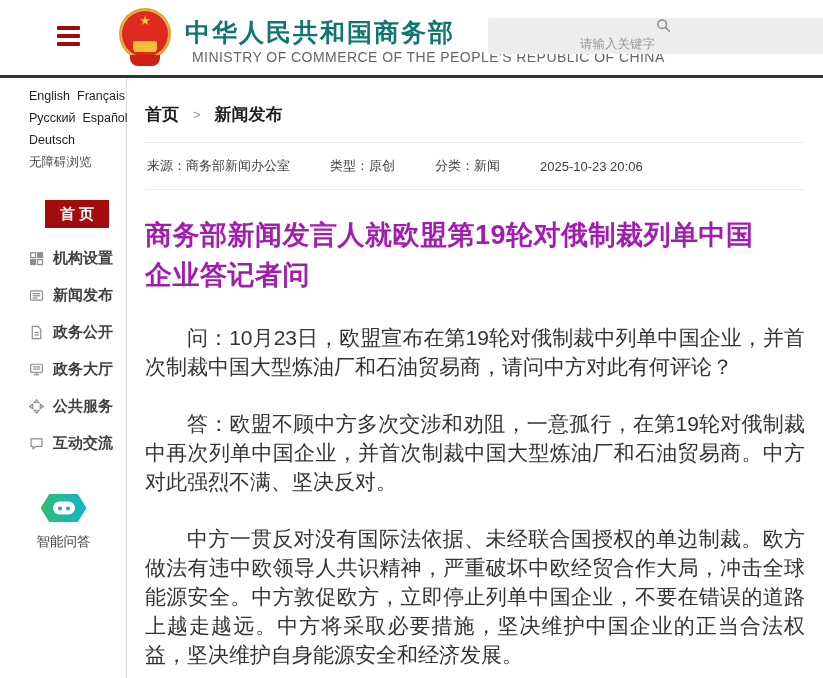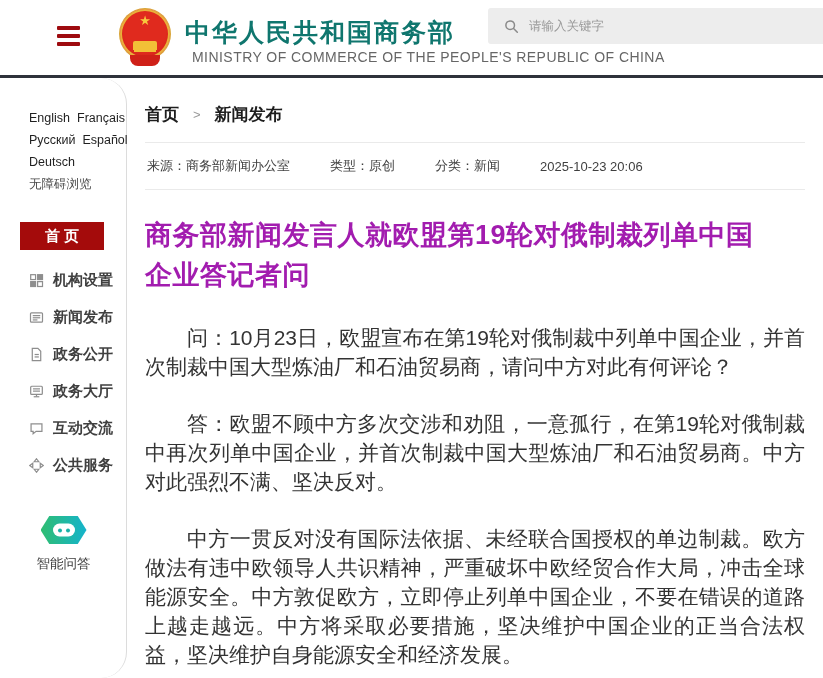--- a/index.html
+++ b/index.html
@@ -18,38 +18,38 @@
     color:#f7c83d; font-size:13px; line-height:13px; }
   .emblem .gate { position:absolute; left:50%; bottom:9px; transform:translateX(-50%);
     width:24px; height:9px; background:#f2bf37; border-radius:2px 2px 0 0;
     box-shadow:0 3px 0 -1px #f2bf37; }
   .emblem-ribbon { position:absolute; left:50%; top:46px; transform:translateX(-50%);
     width:30px; height:11px; background:#cf2018; border-radius:0 0 8px 8px; }
   .site-title { position:absolute; left:185px; top:16px; font-size:25px; font-weight:bold;
     color:#0f766e; letter-spacing:2px; white-space:nowrap; }
   .site-subtitle { position:absolute; left:186px; top:49px; font-size:14px; color:#666;
     letter-spacing:0.45px; white-space:nowrap;margin-left:6px; }
-  .search { position:absolute; left:488px; right:0; top:8px; height:36px; background:#ededed;
-    border-radius:3px 0 0 3px; display:flex; align-items:center; }
+  .search { position:absolute; left:488px; right:0; top:18px; height:36px; background:#ededed;
+    border-radius:3px 0 0 3px; display:flex; align-items:center;flex-direction:column; }
   .search-icon { margin-left:16px; width:15px; height:15px; flex:0 0 auto; cursor:pointer; }
   .search input { flex:1; border:none; background:transparent; outline:none;
     margin-left:10px; font-size:12.5px; color:#333; font-family:inherit; }
   .search input::placeholder { color:#9a9a9a; }
 
   
   .page { display:flex; height:600px; }
-  .sidebar { width:127px; flex:0 0 127px; border-right:1px solid #dcdcdc; padding-top:29px;border-radius:26px; }
+  .sidebar { width:127px; flex:0 0 127px; border-right:1px solid #dcdcdc; padding-top:7px; }
   .main { flex:1; padding:0 18px; min-width:0; }
 
   
   .langs { padding-left:29px; font-size:12.5px; color:#1f1f1f; }
   .lang-line { line-height:22px; white-space:nowrap; }
   .lang-line span { cursor:pointer; margin-right:7px; }
   .accessibility { line-height:22px; color:#4a4a4a; cursor:pointer; font-size:12.5px; }
-  .home-btn { margin:27px 0 0 20px; width:84px; height:28px; background:#a40b0b; color:#fff;
+  .home-btn { margin:27px 0 0 45px; width:64px; height:28px; background:#a40b0b; color:#fff;
     font-size:15px; font-weight:bold; display:flex; align-items:center; justify-content:center;
     cursor:pointer; }
   .nav { margin-top:12px; }
   .nav-item { display:flex; align-items:center; padding-left:29px; height:37px;
     font-size:15px; font-weight:600; color:#404040; cursor:pointer; }
   .nav-item .ic { width:15px; height:15px; margin-right:9px; flex:0 0 auto; }
   .nav-item svg { display:block; stroke:#8e8e8e; fill:none; stroke-width:1.3; }
   .smart-qa { margin-top:32px; width:127px; text-align:center; cursor:pointer; }
   .qa-icon { position:relative; width:46px; height:28px; margin:0 auto;
     background:linear-gradient(90deg,#2fbd72,#14b3cd);
@@ -159,36 +159,36 @@
               <line x1="4.3" y1="5.2" x2="11.7" y2="5.2"></line>
               <line x1="4.3" y1="7.6" x2="11.7" y2="7.6"></line>
               <line x1="8" y1="11" x2="8" y2="13.4"></line>
               <line x1="5" y1="13.6" x2="11" y2="13.6"></line>
             </svg>
         </span>
         <span>政务大厅</span>
       </div>
       <div class="nav-item">
         <span class="ic">
-          <svg viewBox="0 0 16 16">
-              <path d="M2.2 3h11.6v8H7.6l-3.2 2.6V11H2.2z"></path>
-            </svg>
-        </span>
-        <span>互动交流</span>
-      </div>
-      <div class="nav-item">
-        <span class="ic">
           <svg viewBox="0 0 16 16" fill="#8e8e8e" stroke="none">
               <path d="M8 0.8l2.4 3.2H5.6z"></path>
               <path d="M8 15.2L5.6 12h4.8z"></path>
               <path d="M0.8 8L4 5.6v4.8z"></path>
               <path d="M15.2 8L12 10.4V5.6z"></path>
             </svg>
         </span>
         <span>公共服务</span>
+      </div>
+      <div class="nav-item">
+        <span class="ic">
+          <svg viewBox="0 0 16 16">
+              <path d="M2.2 3h11.6v8H7.6l-3.2 2.6V11H2.2z"></path>
+            </svg>
+        </span>
+        <span>互动交流</span>
       </div>
     </div>
 
     <div class="smart-qa">
       <div class="qa-icon">
         <div class="qa-face">
             <i></i>
             <i></i>
           </div>
       </div>

